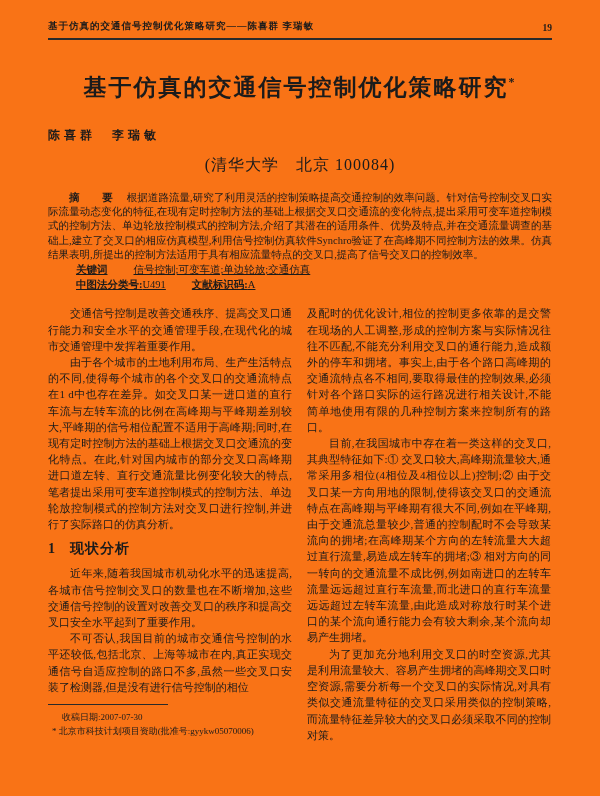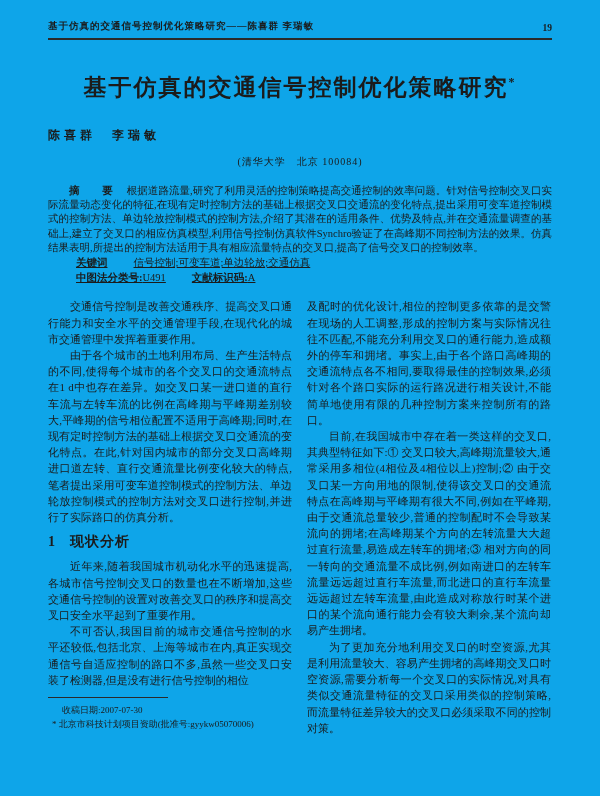--- a/index.html
+++ b/index.html
@@ -1,37 +1,37 @@
 <!DOCTYPE html>
 <html><head>
 <meta charset="utf-8">
 <style>
   html,body{margin:0;padding:0;background:#e9e9e6;}
   .page{
     width:600px;height:796px;box-sizing:border-box;
-    background:#0ea5e9;color:#1b1b1b;position:relative;
+    background:#f97316;color:#1b1b1b;position:relative;
     padding:20px 48px 13px 48px;
     font-family:"Liberation Serif","DejaVu Serif",serif;
     overflow:hidden;
   }
   
   .running{
     display:flex;justify-content:space-between;align-items:flex-end;
     font-size:9.5px;font-weight:bold;letter-spacing:1px;
     border-bottom:2.5px solid #2a2a2a;padding-bottom:5px;
   }
   .running .pageno{font-weight:bold;letter-spacing:0;}
   
   .title{
     text-align:center;font-size:23px;font-weight:bold;
     letter-spacing:2px;margin:32px 0 0 0;
   }
   .title sup{font-size:12px;}
   .authors{text-align:left;font-size:12px;font-weight:bold;margin-top:24px;letter-spacing:4px;}
-  .affiliation{text-align:center;font-size:10px;margin-top:11px;letter-spacing:1px;}
+  .affiliation{text-align:center;font-size:16px;margin-top:11px;letter-spacing:1px;}
   
   .abstract{margin-top:15px;font-size:10.5px;line-height:14.2px;text-align:justify;}
   .abstract p{margin:0;}
   .abstract .abs-body{text-indent:2em;}
   .abstract .label{font-weight:bold;letter-spacing:6px;margin-right:8px;}
   .abstract .meta{margin-top:1px;padding-left:28px;text-indent:0;text-decoration:underline;}
   .abstract .meta b{font-weight:bold;}
   .abstract .sep{display:inline-block;width:26px;}
   
   .columns{display:flex;gap:15px;margin-top:13px;}

